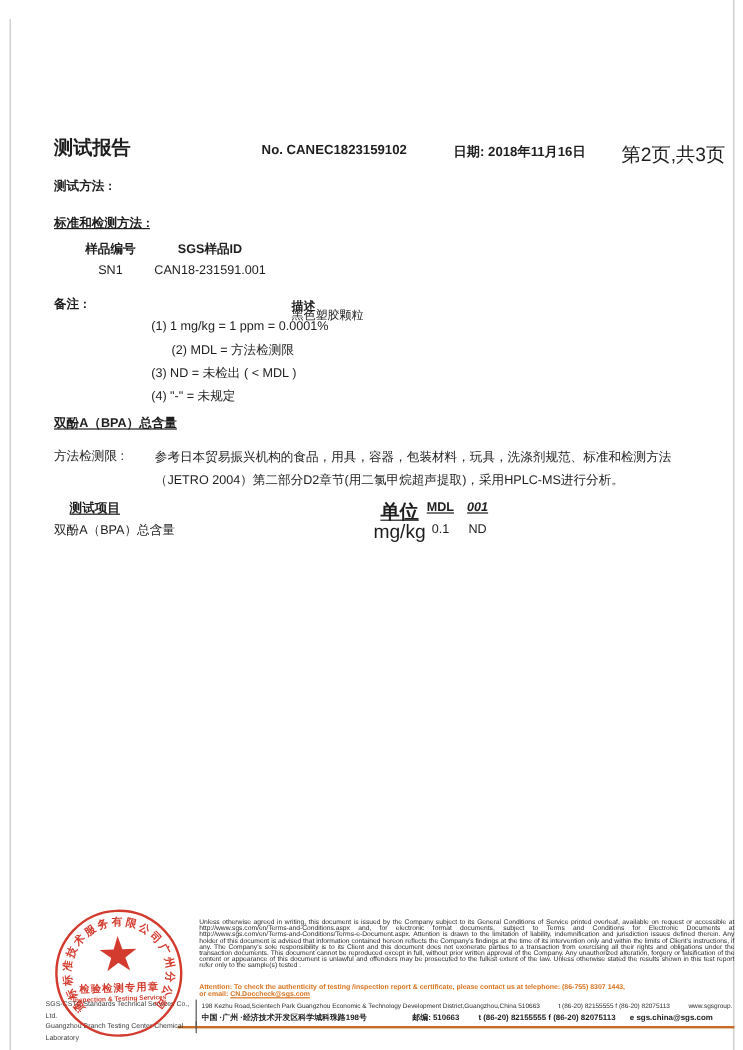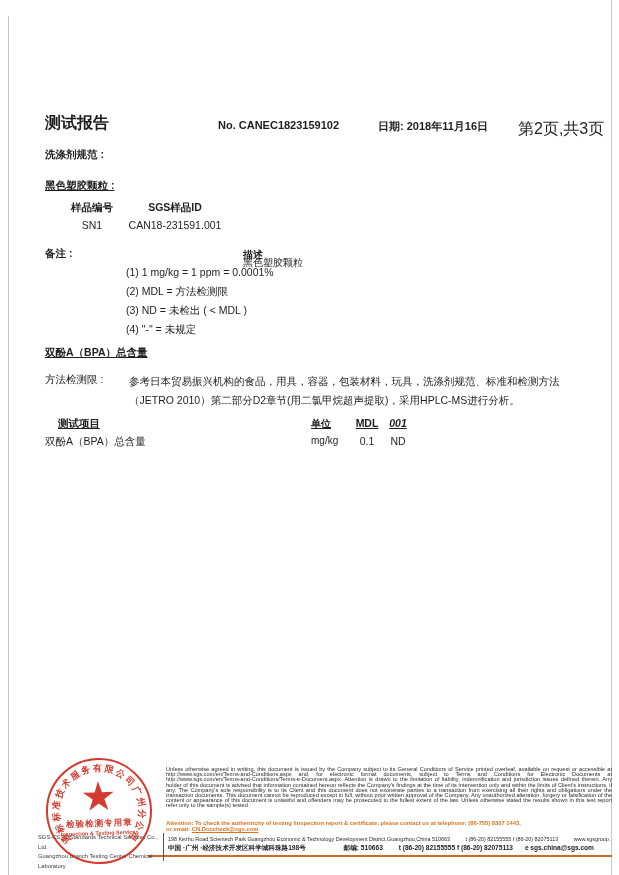--- a/index.html
+++ b/index.html
@@ -29,21 +29,21 @@
   .body-txt { font-size:10.5px; position:absolute;margin-left:23px; }
 
   
   .s-c1 { position:absolute; left:52px;  width:80px;  text-align:center; font-size:10.5px; }
   .s-c2 { position:absolute; left:123px; width:104px; text-align:center; font-size:10.5px; }
   .s-c3 { position:absolute; left:243px; font-size:10px;margin-top:47px; }
   .bold { font-weight:bold; }
 
   
   .r-item { position:absolute; left:45px; font-size:10.5px; }
-  .r-u1 { position:absolute; left:311px; width:44px; font-size:10px; }
+  .r-u1 { position:absolute; left:311px; width:44px; text-align:center; font-size:16px; }
   .r-u2 { position:absolute; left:347px; width:40px; text-align:center; font-size:10.5px; }
   .r-u3 { position:absolute; left:378px; width:40px; text-align:center; font-size:10.5px; }
   .ital { font-style:italic; }
 
   
   .stamp { position:absolute; left:46px; top:758px; width:106px; height:106px;
            transform:rotate(-2deg); z-index:5; opacity:.92; }
   .stamp-circle { position:absolute; inset:0; border:2.5px solid #cf2b1c; border-radius:50%; }
   .stamp-ring span { position:absolute; left:48px; top:4px; width:10px; height:12px;
                      text-align:center; font-size:9px; font-weight:bold; color:#cf2b1c;
@@ -81,39 +81,39 @@
 <div class="page">
   <div class="edge left"></div>
   <div class="edge right"></div>
 
 
   <div class="hdr-title">测试报告</div>
   <div class="hdr-no">No. CANEC1823159102</div>
   <div class="hdr-date">日期: 2018年11月16日</div>
   <div class="hdr-page">第2页,共3页</div>
 
-  <div class="lbl" style="left:45px; top:148px;">洗涤剂规范 :</div>
+  <div class="lbl" style="left:45px; top:148px;">测试方法 :</div>
 
-  <div class="lbl u" style="left:45px; top:179px;">黑色塑胶颗粒 :</div>
+  <div class="lbl u" style="left:45px; top:179px;">标准和检测方法 :</div>
   <div class="s-c1 bold" style="top:201px;">样品编号</div>
   <div class="s-c2 bold" style="top:201px;">SGS样品ID</div>
   <div class="s-c3 bold" style="top:201px;">描述</div>
   <div class="s-c1" style="top:219px;">SN1</div>
   <div class="s-c2" style="top:219px;">CAN18-231591.001</div>
   <div class="s-c3" style="top:209px;text-align:right;">黑色塑胶颗粒</div>
 
   <div class="lbl" style="left:45px; top:247px;">备注 :</div>
   <div class="body-txt" style="left:103px; top:266px;">(1) 1 mg/kg = 1 ppm = 0.0001%</div>
-  <div class="body-txt" style="left:103px; top:285px;">(2) MDL = 方法检测限</div>
+  <div class="body-txt" style="left:120px; top:285px;">(2) MDL = 方法检测限</div>
   <div class="body-txt" style="left:103px; top:304px;">(3) ND = 未检出 ( &lt; MDL )</div>
   <div class="body-txt" style="left:103px; top:323px;">(4) "-" = 未规定</div>
 
   <div class="lbl u" style="left:45px; top:346px;">双酚A（BPA）总含量</div>
   <div class="lbl" style="left:45px; top:373px; font-weight:normal;">方法检测限 :</div>
-  <div class="body-txt" style="left:106px; top:372px; width:452px; line-height:19px;">参考日本贸易振兴机构的食品，用具，容器，包装材料，玩具，洗涤剂规范、标准和检测方法（JETRO 2010）第二部分D2章节(用二氯甲烷超声提取)，采用HPLC-MS进行分析。</div>
+  <div class="body-txt" style="left:106px; top:372px; width:452px; line-height:19px;">参考日本贸易振兴机构的食品，用具，容器，包装材料，玩具，洗涤剂规范、标准和检测方法（JETRO 2004）第二部分D2章节(用二氯甲烷超声提取)，采用HPLC-MS进行分析。</div>
 
   <div class="r-item bold u" style="left:58px; top:417px;">测试项目</div>
   <div class="r-u1 bold u" style="top:417px;">单位</div>
   <div class="r-u2 bold u" style="top:417px;">MDL</div>
   <div class="r-u3 bold u ital" style="top:417px;">001</div>
   <div class="r-item" style="top:435px;">双酚A（BPA）总含量</div>
   <div class="r-u1" style="top:435px;">mg/kg</div>
   <div class="r-u2" style="top:435px;">0.1</div>
   <div class="r-u3" style="top:435px;">ND</div>
 

